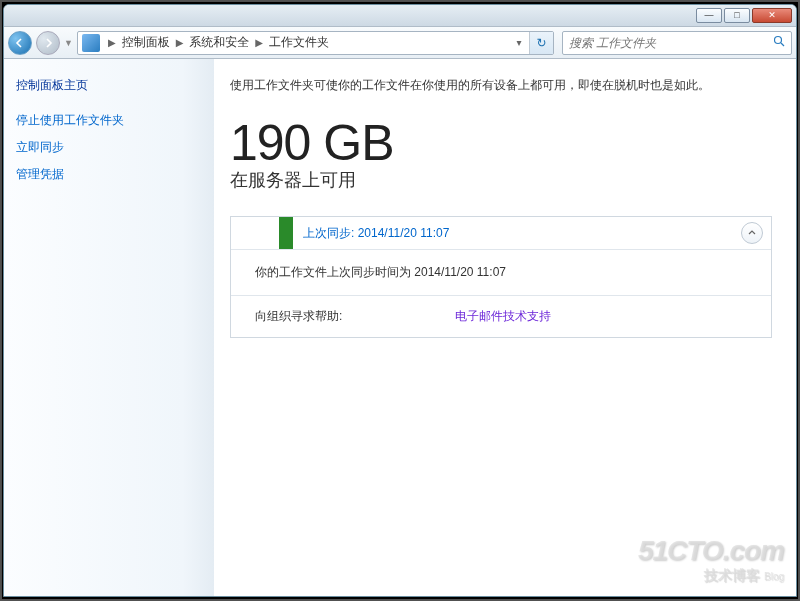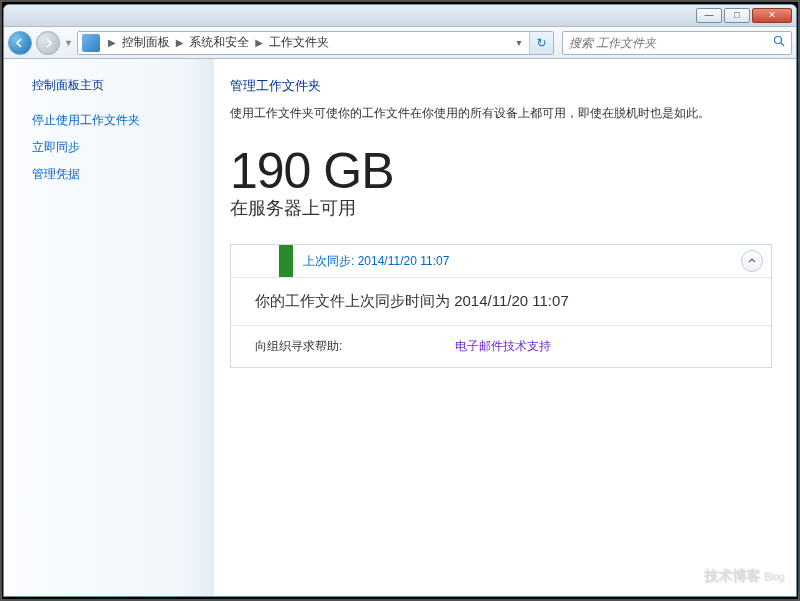--- a/index.html
+++ b/index.html
@@ -16,34 +16,34 @@
 .addr-wrap { flex: 1; display: flex; align-items: center; height: 24px; border: 1px solid #a6b4c2; background: #fff; border-radius: 2px; }
 .addr-icon { width: 18px; height: 18px; margin: 0 4px; background: linear-gradient(135deg,#7ab8f0,#2a7dc0); border-radius: 2px; }
 .bc { display: flex; align-items: center; font-size: 12px; color: #333; }
 .bc span { padding: 0 2px; }
 .bc .arr { color: #666; padding: 0 4px; font-size: 10px; }
 .refresh { width: 24px; height: 22px; border-left: 1px solid #c0cad4; display: flex; align-items: center; justify-content: center; color: #1a6fb0; background: linear-gradient(#eaf3fb,#d8e7f4); font-size: 12px; }
 .search { width: 230px; height: 24px; border: 1px solid #a6b4c2; border-radius: 2px; display: flex; align-items: center; background: #fff; margin-left: 4px; justify-content: space-between; }
 .search input { border: none; flex: 1; font-size: 12px; padding: 0 6px; color: #888; font-style: italic; outline: none; background: transparent; }
 .search .s-icon { width: 24px; text-align: center; color: #2a7dc0; font-size: 12px; }
 .body-area { display: flex; height: calc(100% - 54px); }
-.sidebar { width: 210px; background: linear-gradient(to right,#fbfdff 0%,#f0f6fb 85%, #e4ecf3 100%); padding: 18px 0 0 28px; font-size: 12px; }
+.sidebar { width: 210px; background: linear-gradient(to right,#fbfdff 0%,#f0f6fb 85%, #e4ecf3 100%); padding: 18px 0 0 12px; font-size: 12px; }
 .sidebar .home { color: #003399; margin-bottom: 18px; }
 .sidebar .link { color: #0066cc; margin-bottom: 10px; cursor: pointer; }
 .main { flex: 1; background: #fff; padding: 18px 24px 0 16px; }
 .main h1 { font-size: 13px; color: #003399; font-weight: normal; margin-bottom: 10px; }
 .desc { font-size: 12px; color: #333; margin-bottom: 24px; }
 .big-num { font-size: 50px; font-weight: 300; letter-spacing: -1px; color: #222; line-height: 1; }
 .sub { font-size: 18px; color: #333; margin-bottom: 24px; }
 .panel { border: 1px solid #d0d8e0; margin-bottom: 12px; }
 .panel-hd { height: 32px; display: flex; align-items: center; background: #fff; cursor: pointer; padding-left: 48px; }
 .panel-hd .bar { width: 14px; height: 100%; background: #2a8a2a; }
 .panel-hd .ttl { flex: 1; font-size: 12px; color: #0066cc; padding-left: 10px; }
 .panel-hd .chev { width: 22px; height: 22px; border: 1px solid #c0cad4; border-radius: 50%; margin-right: 8px; display: flex; align-items: center; justify-content: center; font-size: 10px; color: #666; background: linear-gradient(#fff,#eef3f8); }
-.panel-body { border-top: 1px solid #e0e6ec; padding: 14px 10px 14px 24px; font-size: 15px; color: #333; }
+.panel-body { border-top: 1px solid #e0e6ec; padding: 14px 10px 14px 24px; font-size: 12px; color: #333; }
 .panel-help { border-top: 1px solid #e0e6ec; padding: 12px 10px 12px 24px; font-size: 12px; display: flex; }
 .panel-help .lab { color: #333; width: 200px; }
 .panel-help .lnk { color: #6d28d9; }
 .watermark { position: absolute; right: 16px; bottom: 16px; text-align: right; color: rgba(220,220,220,0.75); font-family: Arial, sans-serif; pointer-events: none; }
 .watermark .wm1 { font-size: 28px; font-weight: 900; font-style: italic; letter-spacing: -1px; text-shadow: 1px 1px 2px rgba(0,0,0,0.2); }
 .watermark .wm2 { font-size: 14px; font-weight: bold; text-shadow: 1px 1px 1px rgba(0,0,0,0.15); }
 .watermark .wm2 small { font-size: 10px; font-weight: normal; }
 </style>
 </head>
 <body>
@@ -102,21 +102,20 @@
 
   <div class="body-area">
     <div class="sidebar">
       <div class="home">控制面板主页</div>
       <div class="link">停止使用工作文件夹</div>
       <div class="link">立即同步</div>
       <div class="link">管理凭据</div>
     </div>
 
     <div class="main">
-      <h1>管理工作文件夹</h1>
       <div class="desc">使用工作文件夹可使你的工作文件在你使用的所有设备上都可用，即使在脱机时也是如此。</div>
       <div class="big-num">190 GB</div>
       <div class="sub">在服务器上可用</div>
 
       <div class="panel">
         <div class="panel-hd">
           <div class="bar"></div>
           <div class="ttl">上次同步: 2014/11/20 11:07</div>
           <div class="chev">
             <svg width="8" height="8" viewBox="0 0 8 8">
@@ -132,14 +131,15 @@
       </div>
 
 
     </div>
   </div>
 
 </div>
 </div>
 
 <div class="watermark">
+  <div class="wm1">51CTO.com</div>
   <div class="wm2"><span>技术博客</span> <small>Blog</small></div>
 </div>
 
 </body></html>

